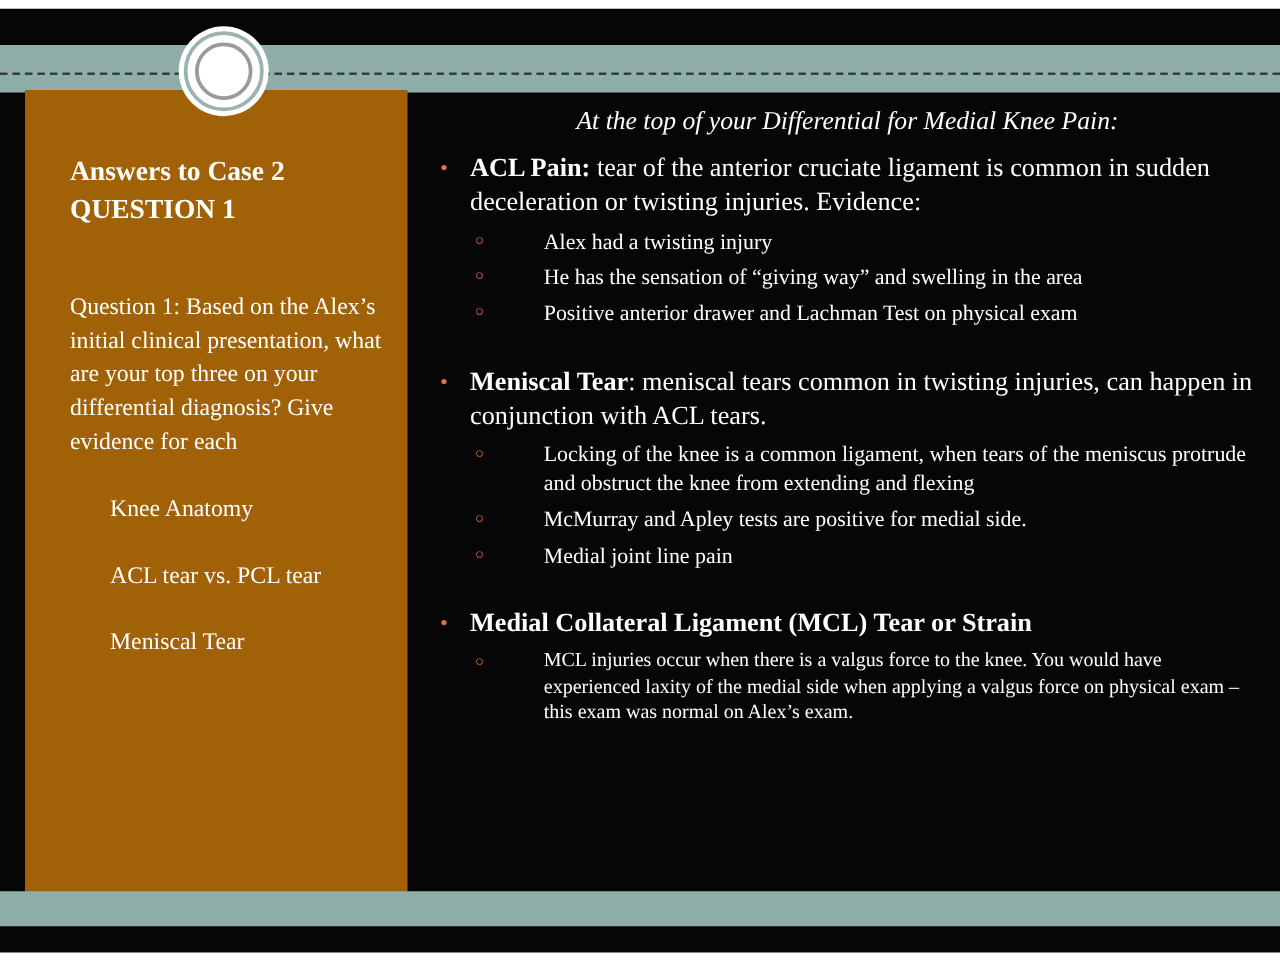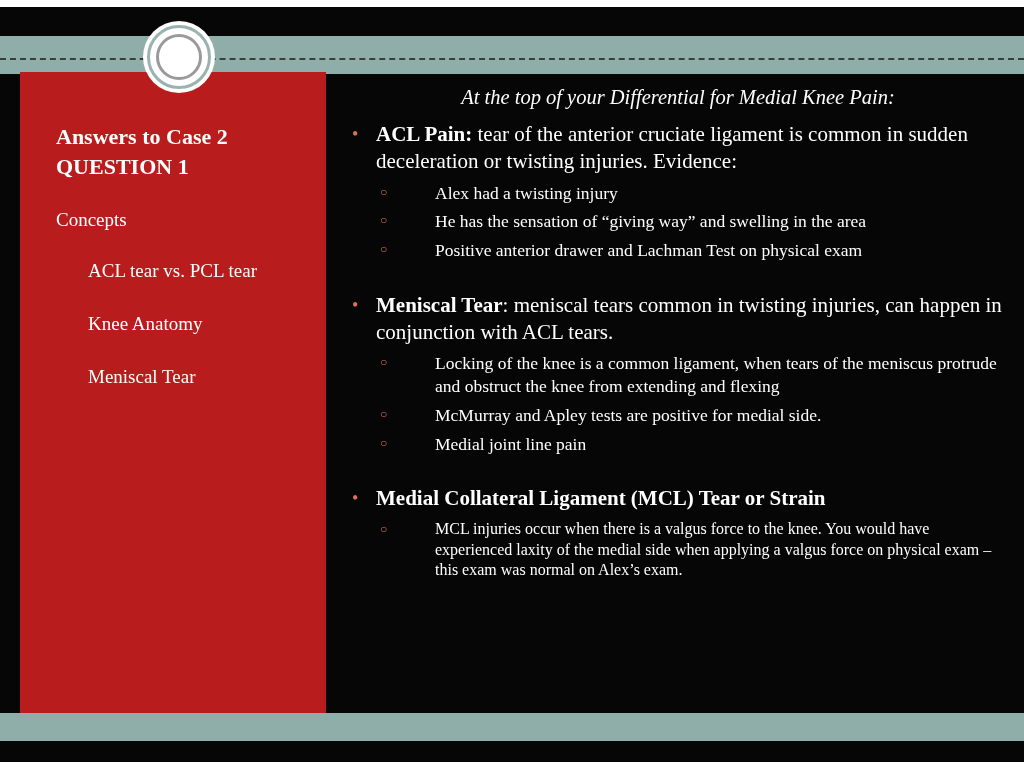--- a/index.html
+++ b/index.html
@@ -26,21 +26,21 @@
     position:absolute; inset:6px; border-radius:50%;
     border:3px solid #9a9a9a; background:#ffffff;
   }
 
   
   .band-bottom { position:absolute; left:0; top:706px; width:1024px; height:28px; background:#8FAEA9; }
 
   
   .sidebar {
     position:absolute; left:20px; top:65px; width:306px; height:642px;
-    background:#b91c1c; color:#ffffff;
+    background:#a16207; color:#ffffff;
     padding:10px 20px 0 36px; box-sizing:border-box;
   }
   .sb-heading { font-size:22px; font-weight:bold; line-height:1.35; margin:40px 0 0 0; }
   .sb-question { font-size:19px; line-height:1.42; margin:52px 0 0 0; }
   .sb-concepts { font-size:19px; margin:28px 0 0 0; }
   .sb-list { list-style:none; margin:0; padding:0 0 0 32px; font-size:19px; }
   .sb-list li { margin-top:27px; line-height:1.35; }
 
   .u { }
   .bold { font-weight:bold; }
@@ -73,28 +73,28 @@
     <div class="ornament">
       <div class="ornament-inner"></div>
     </div>
 
     <aside class="sidebar">
       <h1 class="sb-heading">
         <span class="u">Answers to Case 2</span><br>
         <span class="u">QUESTION 1</span>
       </h1>
 
-
-      <p class="sb-concepts">
-        <span class="u">Concepts</span>
+      <p class="sb-question">
+        <span class="u">Question 1</span><span>: Based on the Alex’s initial clinical presentation, what are your top three on your differential diagnosis? Give evidence for each</span>
       </p>
 
+
       <ul class="sb-list">
+        <li>Knee Anatomy</li>
         <li>ACL tear vs. PCL tear</li>
-        <li>Knee Anatomy</li>
         <li>Meniscal Tear</li>
       </ul>
     </aside>
 
     <main class="content">
       <div class="content-title u">At the top of your Differential for Medial Knee Pain:</div>
 
       <div class="b1">
         <span class="marker">•</span>
         <div class="txt">

